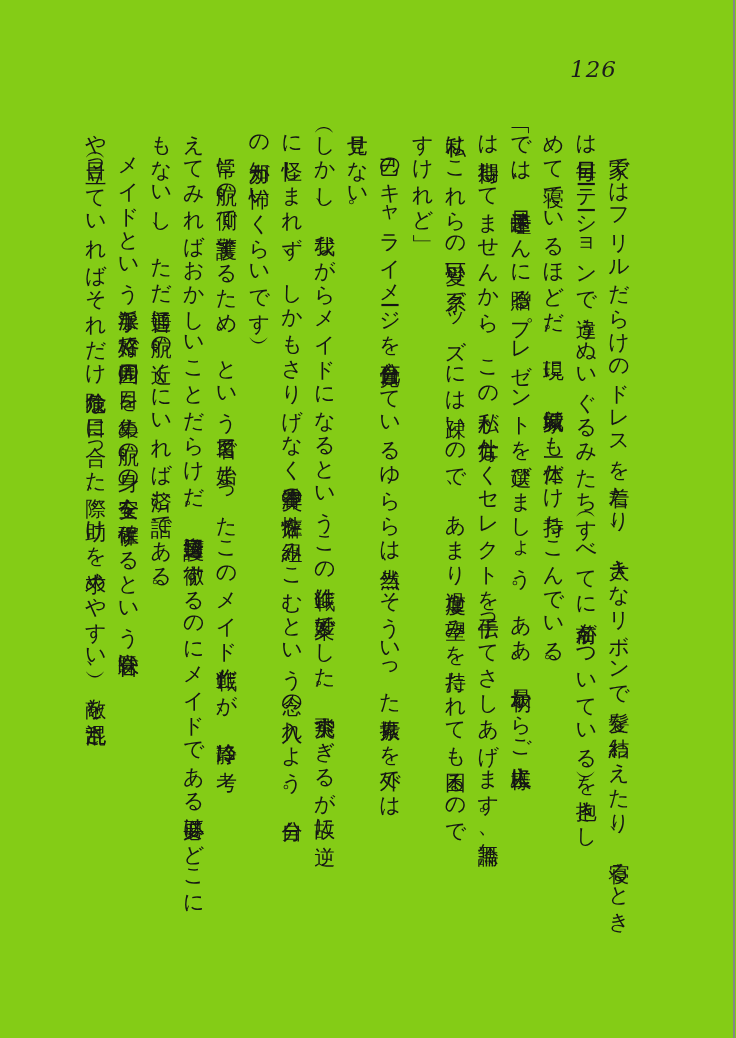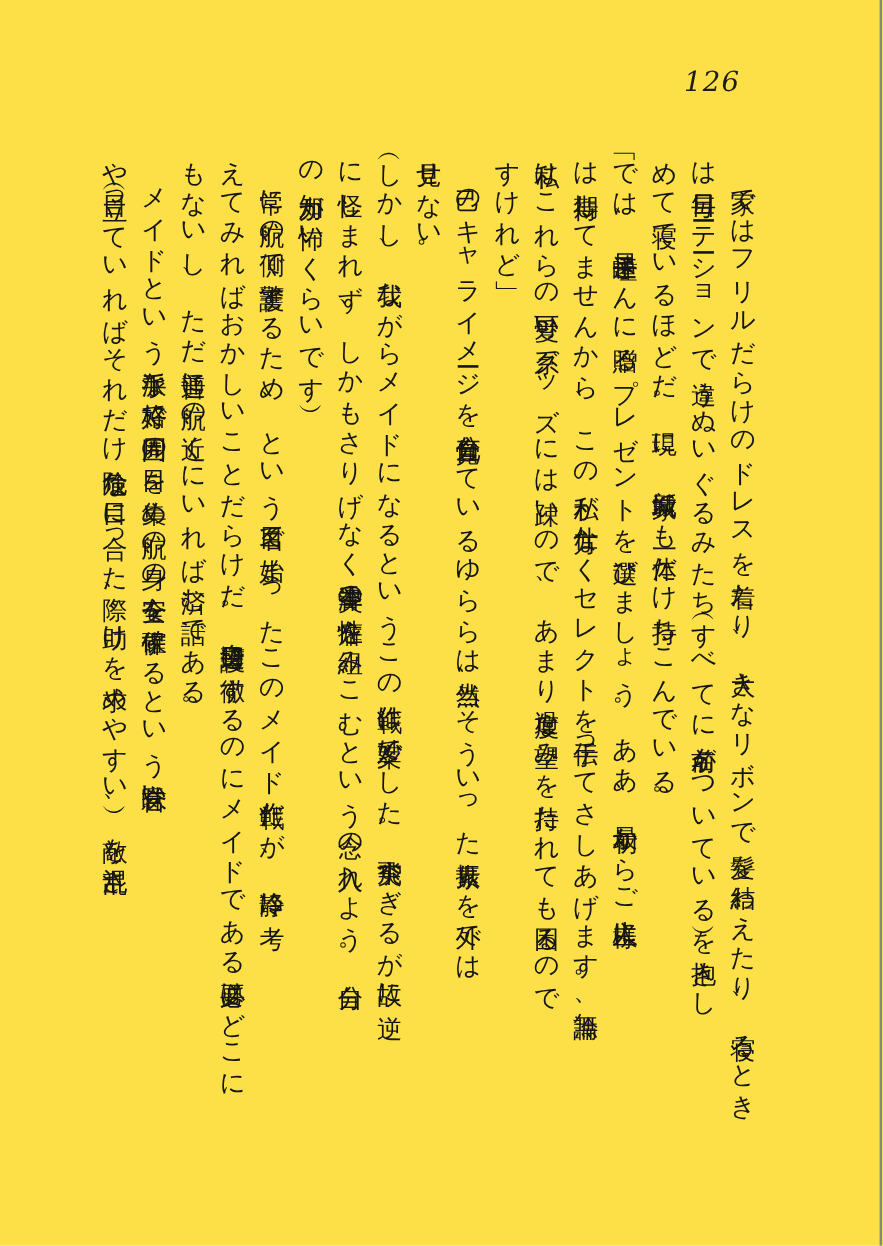--- a/index.html
+++ b/index.html
@@ -9,21 +9,21 @@
   body {
     width: 736px;
     height: 1038px;
     position: relative;
     overflow: hidden;
     font-family: "DejaVu Serif", serif;
   }
   .page {
     position: absolute;
     inset: 0;
-    background: #fde047;
+    background: #84cc16;
   }
   .edge-line {
     position: absolute;
     top: 0;
     right: 1px;
     width: 2px;
     height: 1038px;
     background: #868686;
   }
   .page-number {

